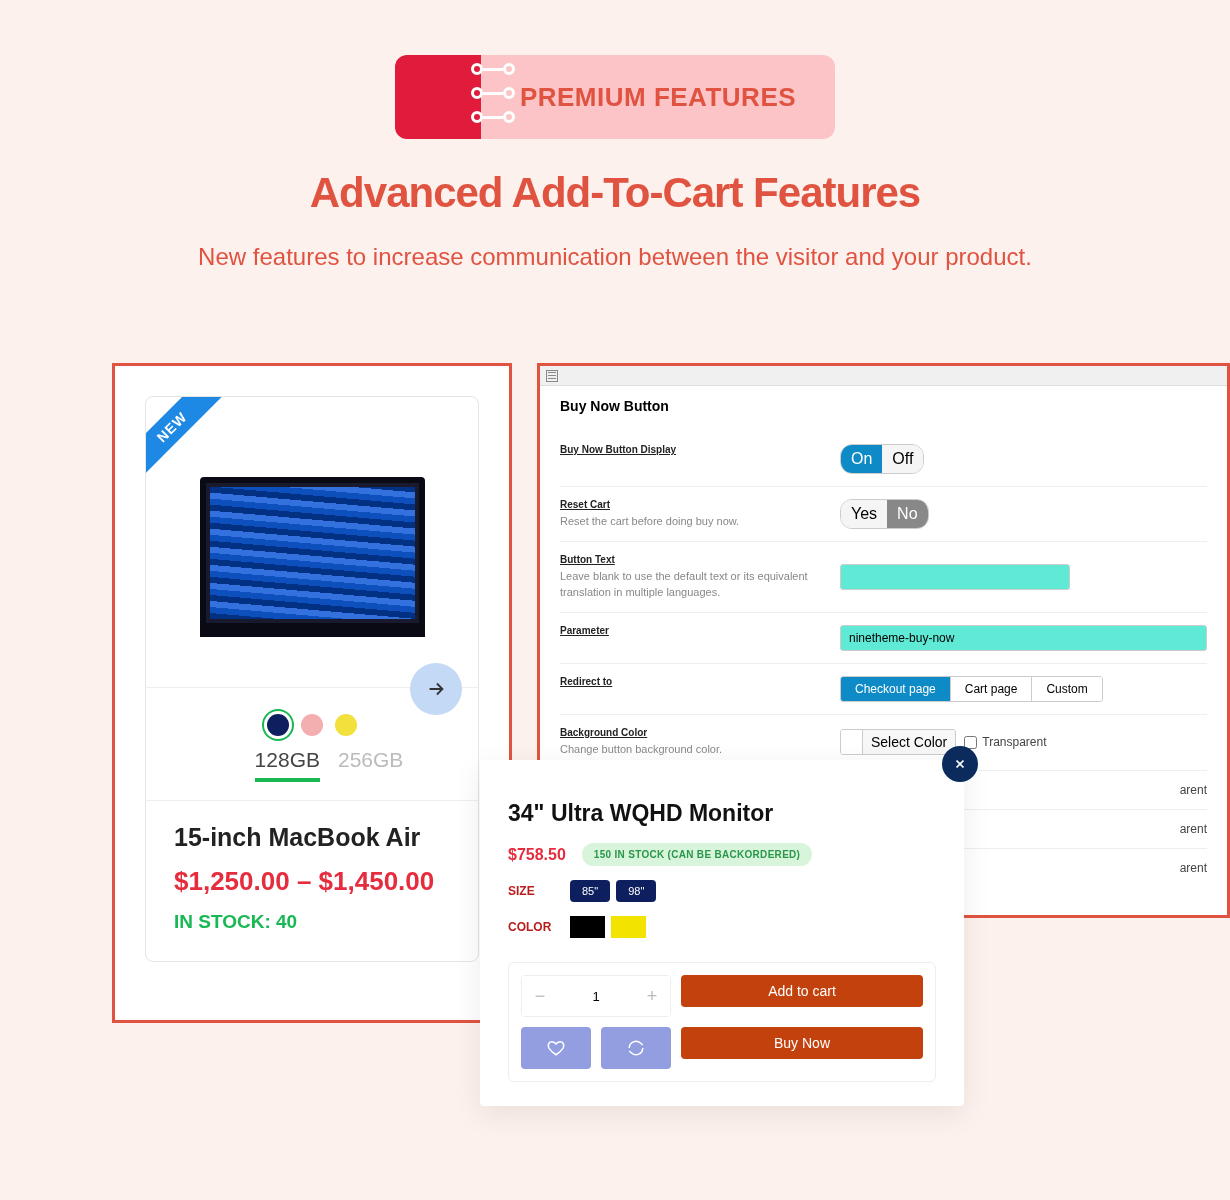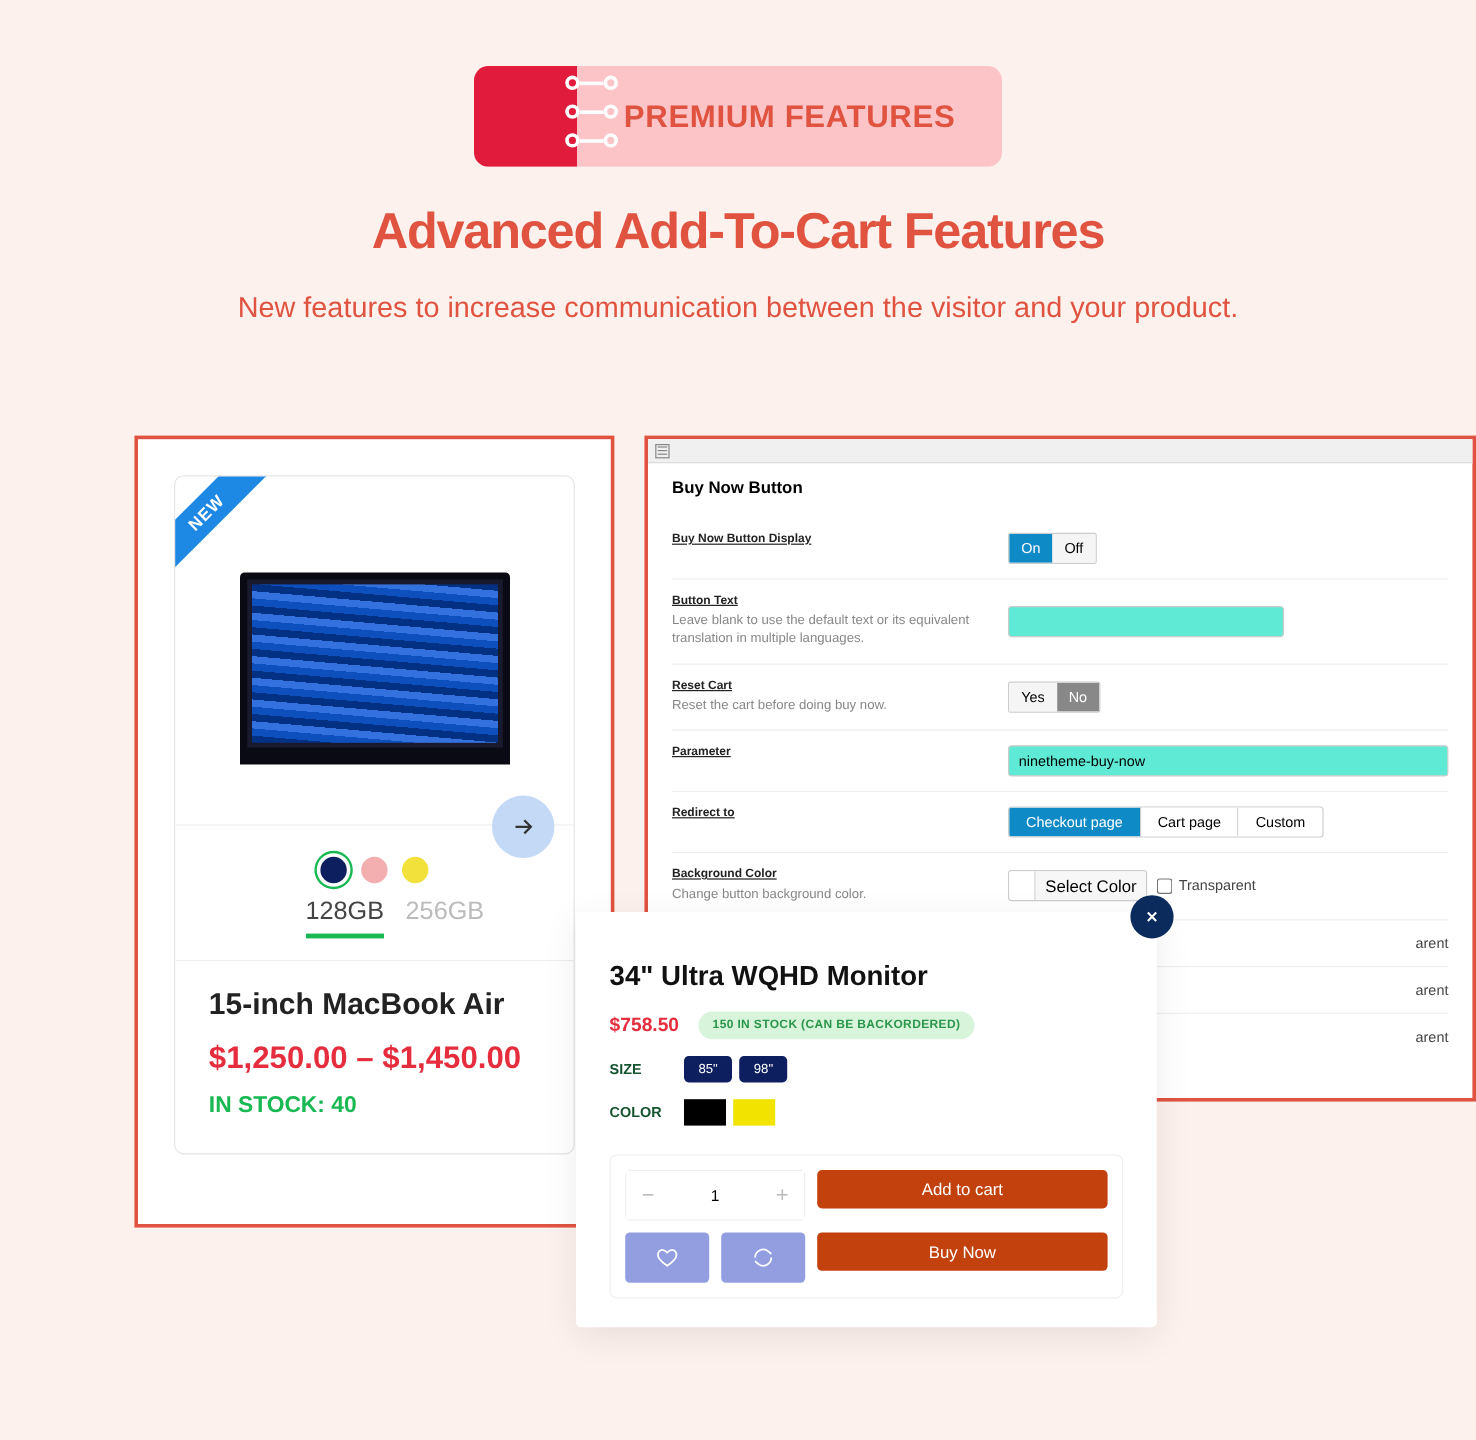--- a/index.html
+++ b/index.html
@@ -52,42 +52,42 @@
 .settings-header { height: 20px; background: #f0f0f0; border-bottom: 1px solid #ddd; display: flex; align-items: center; padding-left: 6px; }
 .settings-header-icon { width: 12px; height: 12px; border: 1px solid #888; display: flex; flex-direction: column; justify-content: space-around; padding: 1px; }
 .settings-header-icon span { height: 1px; background: #888; }
 .settings { padding: 12px 20px 0; }
 .sec-title { font-weight: 700; font-size: 14px; margin-bottom: 18px; }
 .srow { display: flex; border-bottom: 1px solid #eee; padding: 12px 0; }
 .srow-l { width: 280px; }
 .srow-l .lbl { font-weight: 700; font-size: 10px; color: #222; text-decoration: underline; }
 .srow-l .help { font-size: 11px; color: #888; margin-top: 4px; line-height: 1.4; }
 .srow-r { flex: 1; display: flex; align-items: center; gap: 8px; flex-wrap: wrap; }
-.toggle { display: flex; border: 1px solid #ccc; border-radius: 2px; overflow: hidden; font-size: 12px; }
+.toggle { display: flex; border: 1px solid #ccc; border-radius: 12px; overflow: hidden; font-size: 16px; }
 .toggle span { padding: 5px 10px; background: #f5f5f5; cursor: pointer; }
 .toggle span.on { background: #0e8ac7; color: #fff; }
 .text-input { border: 1px solid #ccc; border-radius: 3px; padding: 5px 8px; font-size: 12px; width: 230px; background: #5eead4; }
 .seg { display: flex; border: 1px solid #ccc; border-radius: 3px; overflow: hidden; font-size: 12px; }
 .seg span { padding: 5px 14px; background: #fff; border-right: 1px solid #ccc; cursor: pointer; }
 .seg span:last-child { border-right: none; }
 .seg span.on { background: #0e8ac7; color: #fff; }
 .color-btn { display: flex; border: 1px solid #ccc; border-radius: 3px; overflow: hidden; }
 .color-btn .sw { width: 22px; background: #fff; border-right: 1px solid #ccc; }
 .color-btn .tx { font-size: 14px; padding: 4px 8px; background: #f7f7f7; }
 .chk { display: flex; align-items: center; gap: 5px; font-size: 12px; color: #444; }
 .chk input { width: 13px; height: 13px; }
 
 
 .popup-close { position: absolute; top: -14px; right: -14px; width: 36px; height: 36px; border-radius: 50%; background: #0a2b5c; color: #fff; display: flex; align-items: center; justify-content: center; font-size: 18px; cursor: pointer; }
 .pop-title { font-weight: 700; font-size: 23px; color: #111; }
 .pop-row { display: flex; align-items: center; gap: 16px; margin-top: 16px; }
 .pop-price { color: #e52d3e; font-weight: 700; font-size: 16px; }
 .pop-stock { background: #d8f5dc; color: #2a9649; font-size: 10px; font-weight: 700; padding: 6px 12px; border-radius: 14px; letter-spacing: 0.3px; }
 .attr-row { display: flex; align-items: center; margin-top: 14px; }
-.attr-lbl { width: 62px; font-weight: 800; font-size: 12px; color: #14532d; }
+.attr-lbl { width: 62px; font-weight: 800; font-size: 12px; color: #b91c1c; }
 .size-pill { background: #0d1f5e; color: #fff; font-size: 11px; padding: 5px 12px; border-radius: 4px; margin-right: 6px; cursor: pointer; }
 .color-sq { width: 35px; height: 22px; margin-right: 6px; cursor: pointer; }
 .action-box { border: 1px solid #eee; border-radius: 6px; padding: 12px; margin-top: 24px; display: grid; grid-template-columns: 150px 1fr; gap: 10px; }
 .qty { display: flex; border: 1px solid #eee; border-radius: 4px; height: 42px; }
 .qty button { flex: 0 0 36px; border: none; background: #fff; color: #bbb; font-size: 18px; cursor: pointer; }
 .qty input { flex: 1; border: none; text-align: center; font-size: 13px; width: 40px; }
 .btn-pri { background: #c2410c; color: #fff; border: none; border-radius: 4px; height: 32px; font-size: 14px; cursor: pointer; }
 .mini-row { display: flex; gap: 10px; }
 .btn-icon { flex: 1; height: 42px; background: #929ee0; border: none; border-radius: 4px; display: flex; align-items: center; justify-content: center; cursor: pointer; }
 .btn-icon svg { width: 18px; height: 18px; stroke: #fff; fill: none; stroke-width: 2; }
@@ -173,38 +173,38 @@
       <div class="srow-r">
         <div class="toggle">
           <span class="on">On</span>
           <span>Off</span>
         </div>
       </div>
     </div>
 
     <div class="srow">
       <div class="srow-l">
-        <div class="lbl">Button Text</div>
-        <div class="help">Leave blank to use the default text or its equivalent translation in multiple languages.</div>
-      </div>
-      <div class="srow-r">
-        <input class="text-input" value="" style="">
-      </div>
-    </div>
-
-    <div class="srow">
-      <div class="srow-l">
         <div class="lbl">Reset Cart</div>
         <div class="help">Reset the cart before doing buy now.</div>
       </div>
       <div class="srow-r">
         <div class="toggle">
           <span>Yes</span>
           <span class="on" style="background:#888">No</span>
         </div>
+      </div>
+    </div>
+
+    <div class="srow">
+      <div class="srow-l">
+        <div class="lbl">Button Text</div>
+        <div class="help">Leave blank to use the default text or its equivalent translation in multiple languages.</div>
+      </div>
+      <div class="srow-r">
+        <input class="text-input" value="" style="">
       </div>
     </div>
 
     <div class="srow">
       <div class="srow-l">
           <div class="lbl">Parameter</div>
         </div>
       <div class="srow-r">
         <input class="text-input" style="width: 100%;" value="ninetheme-buy-now">
       </div>

